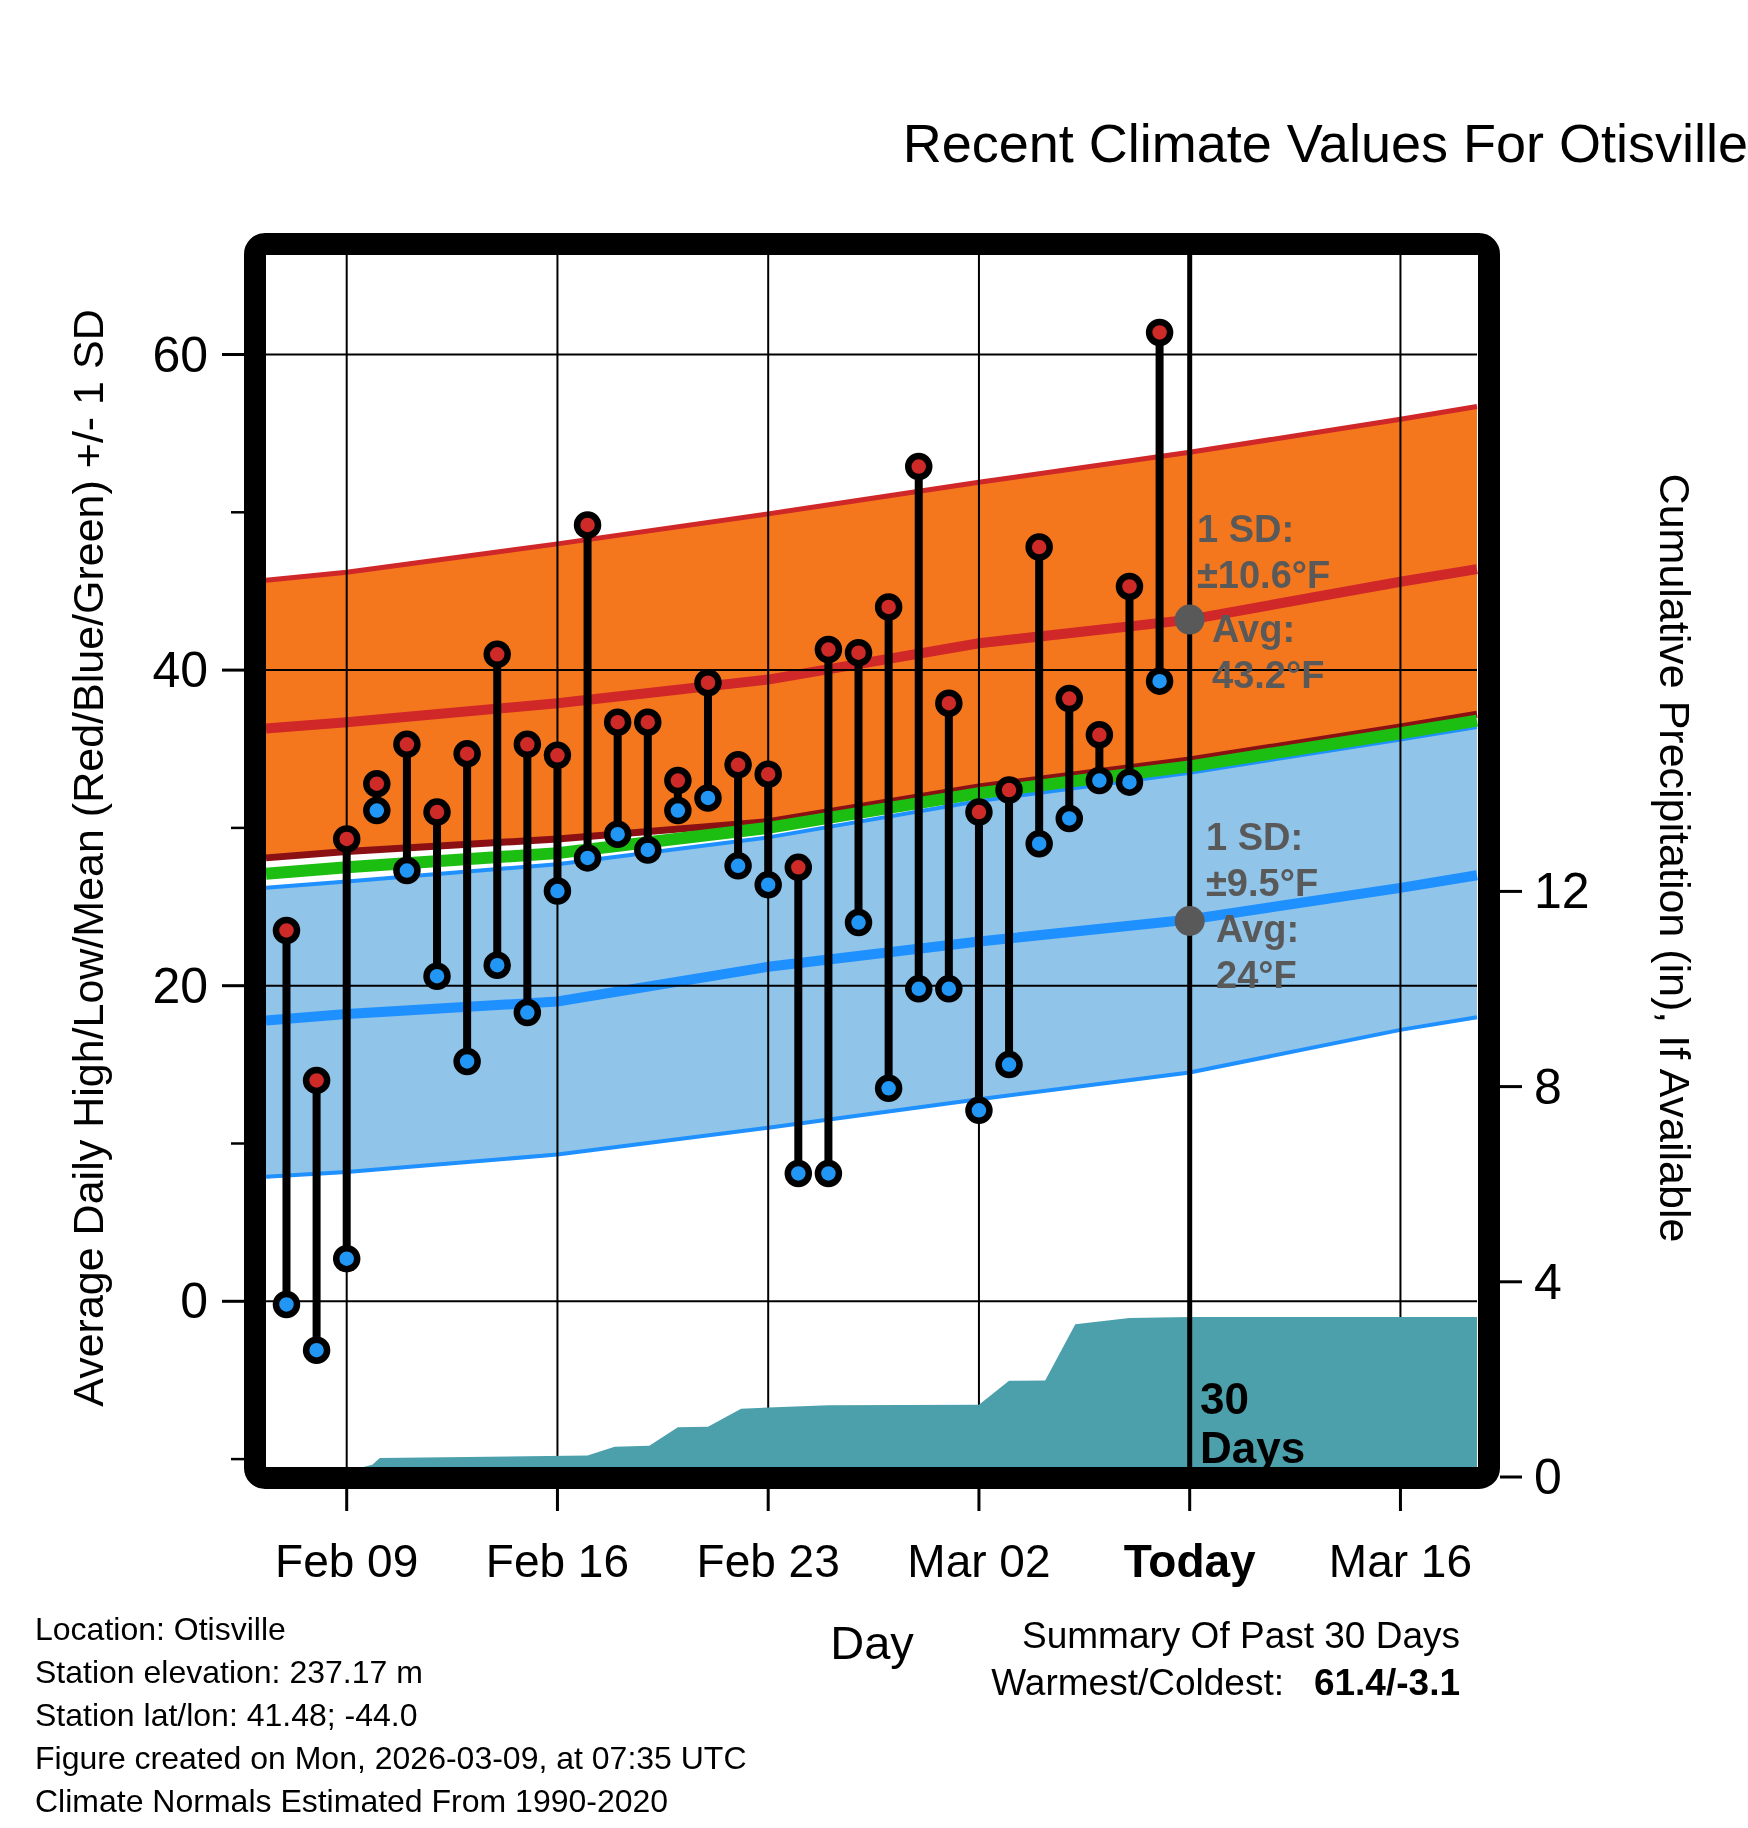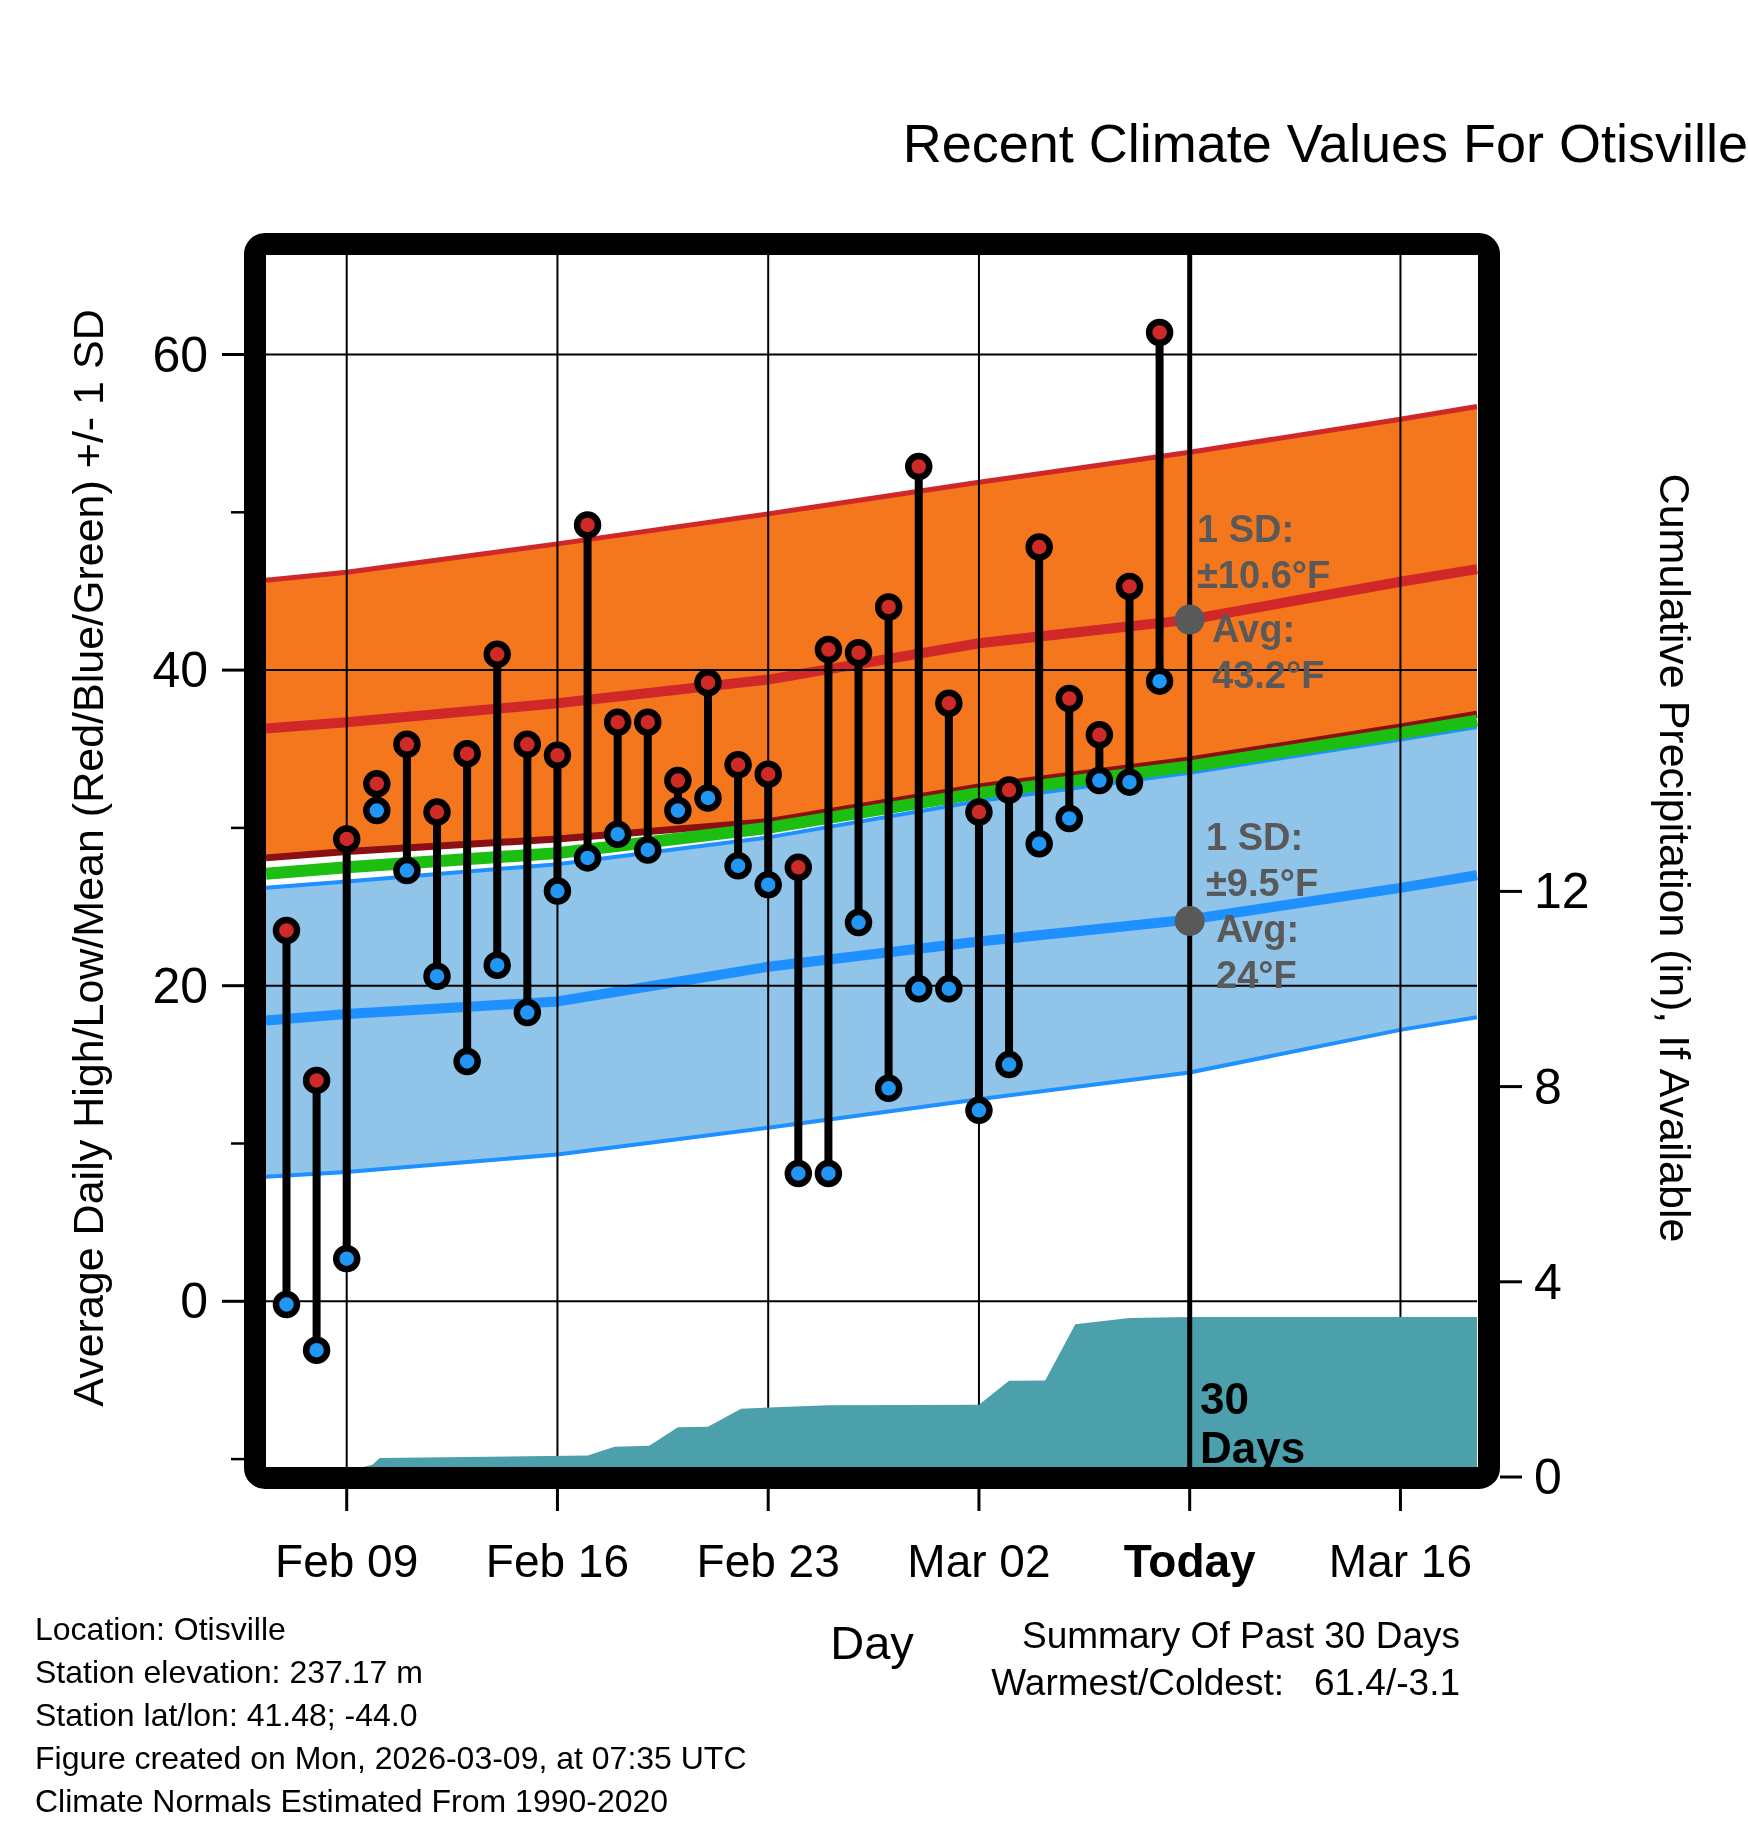--- a/index.html
+++ b/index.html
@@ -8,21 +8,21 @@
   svg text{font-family:"Liberation Sans", sans-serif;fill:#000;}
   .abs{position:absolute;white-space:nowrap;}
   .title{font-size:54px;color:#000;left:0;width:1748px;text-align:right;top:112px;}
   .ylabel{font-size:43px;color:#000;transform:translate(-50%,-50%) rotate(-90deg);}
   .ylabel-r{font-size:43px;color:#000;transform:translate(-50%,-50%) rotate(90deg);}
   .xlabel{font-size:47px;color:#000;transform:translateX(-50%);margin-top:29px;}
   .ann{font-size:38px;font-weight:bold;line-height:46px;}
   .ann-days{font-size:44px;font-weight:bold;line-height:49px;color:#000;}
   .footer-left{font-size:32px;line-height:43px;color:#000;}
   .summary{font-size:37px;line-height:47px;color:#000;text-align:right;}
-  .summary .row span.v{font-weight:normal;margin-left:30px;}
+  .summary .row span.v{font-weight:bold;margin-left:30px;}
 </style>
 </head>
 <body>
 
 <div class="canvas">
 
   <svg id="plot-svg" width="1748" height="1828" viewBox="0 0 1748 1828" style="position:absolute;left:0;top:0;">
       <g>
         <polygon points="266,887.864 346.7,881.5519999999999 557.449,864.194 768.198,837.3679999999999 978.9469999999999,801.0740000000001 1189.696,772.67 1400.445,739.5319999999999 1477,726.908 1477,1017.26 1400.445,1029.884 1189.696,1072.49 978.9469999999999,1099.316 768.198,1127.72 557.449,1154.5459999999998 346.7,1171.904 266,1176.638" fill="#90C4E9"></polygon>
         <polyline points="266,1176.638 346.7,1171.904 557.449,1154.5459999999998 768.198,1127.72 978.9469999999999,1099.316 1189.696,1072.49 1400.445,1029.884 1477,1017.26" fill="none" stroke="#1E90FF" stroke-width="4"></polyline>

